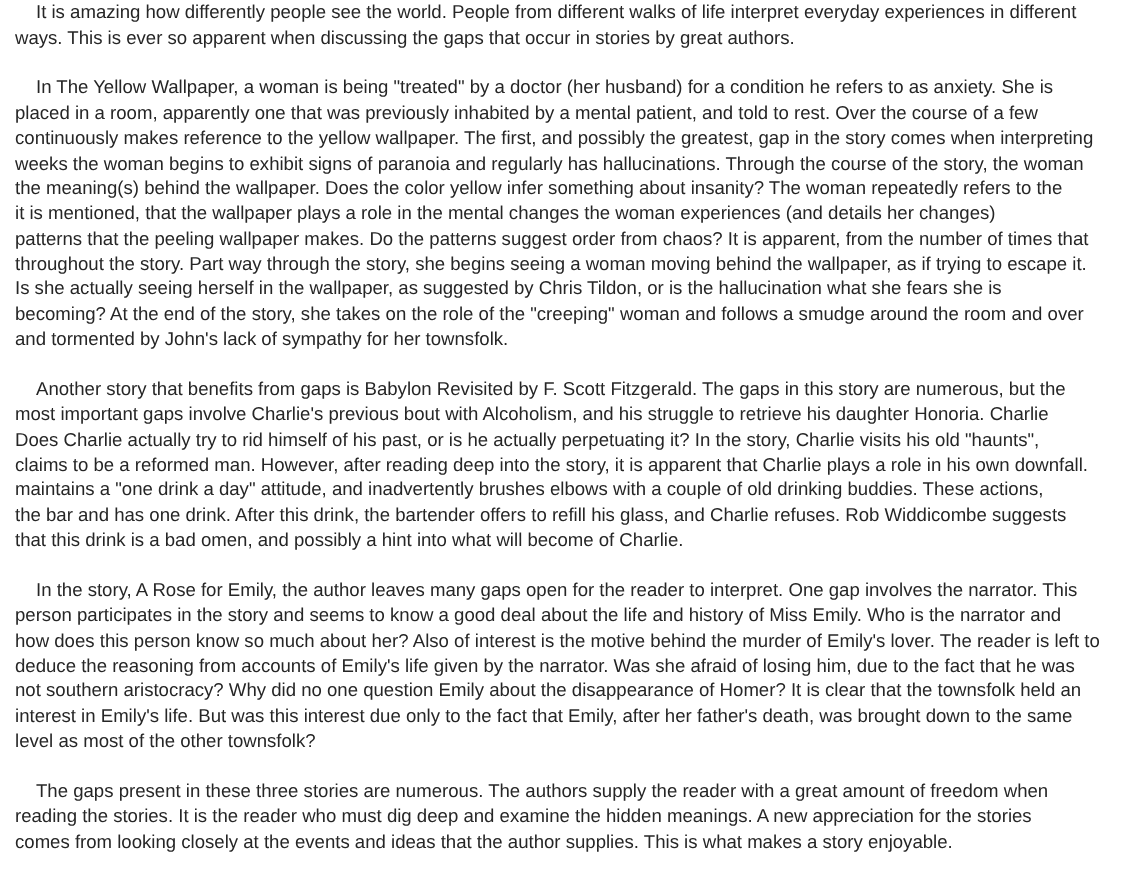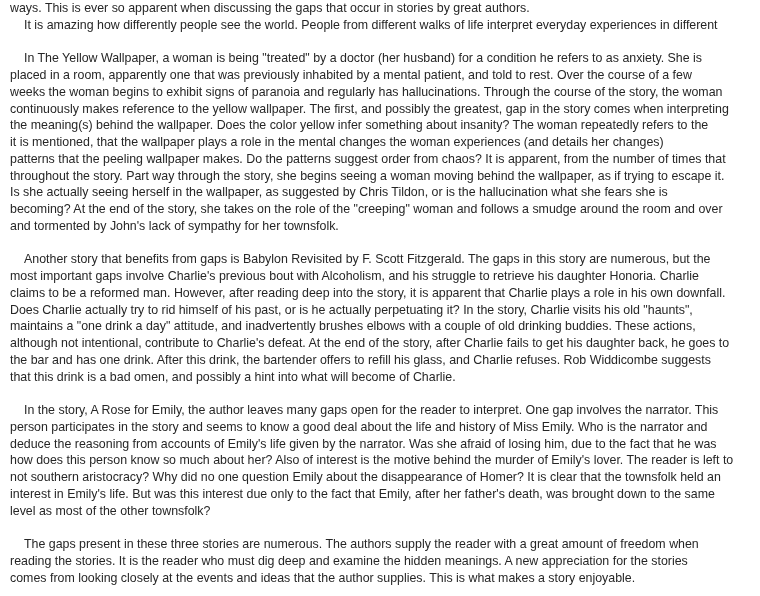--- a/index.html
+++ b/index.html
@@ -38,54 +38,53 @@
   .para.lines {
     text-indent: 0;
   }
 </style>
 </head>
 <body>
 
 <div class="page">
 
   <div class="para lines">
+    <span class="line first">It is amazing how differently people see the world. People from different walks of life interpret everyday experiences in different</span>
     <span class="line">ways. This is ever so apparent when discussing the gaps that occur in stories by great authors.</span>
-    <span class="line first">It is amazing how differently people see the world. People from different walks of life interpret everyday experiences in different</span>
   </div>
 
   <div class="para lines">
     <span class="line first">In The Yellow Wallpaper, a woman is being "treated" by a doctor (her husband) for a condition he refers to as anxiety. She is</span>
     <span class="line">placed in a room, apparently one that was previously inhabited by a mental patient, and told to rest. Over the course of a few</span>
+    <span class="line">continuously makes reference to the yellow wallpaper. The first, and possibly the greatest, gap in the story comes when interpreting</span>
     <span class="line">weeks the woman begins to exhibit signs of paranoia and regularly has hallucinations. Through the course of the story, the woman</span>
-    <span class="line">continuously makes reference to the yellow wallpaper. The first, and possibly the greatest, gap in the story comes when interpreting</span>
     <span class="line">the meaning(s) behind the wallpaper. Does the color yellow infer something about insanity? The woman repeatedly refers to the</span>
     <span class="line">it is mentioned, that the wallpaper plays a role in the mental changes the woman experiences (and details her changes)</span>
     <span class="line">patterns that the peeling wallpaper makes. Do the patterns suggest order from chaos? It is apparent, from the number of times that</span>
     <span class="line">throughout the story. Part way through the story, she begins seeing a woman moving behind the wallpaper, as if trying to escape it.</span>
     <span class="line">Is she actually seeing herself in the wallpaper, as suggested by Chris Tildon, or is the hallucination what she fears she is</span>
     <span class="line">becoming? At the end of the story, she takes on the role of the "creeping" woman and follows a smudge around the room and over</span>
     <span class="line">and tormented by John's lack of sympathy for her townsfolk.</span>
   </div>
 
   <div class="para lines">
     <span class="line first">Another story that benefits from gaps is Babylon Revisited by F. Scott Fitzgerald. The gaps in this story are numerous, but the</span>
     <span class="line">most important gaps involve Charlie's previous bout with Alcoholism, and his struggle to retrieve his daughter Honoria. Charlie</span>
+    <span class="line">Does Charlie actually try to rid himself of his past, or is he actually perpetuating it? In the story, Charlie visits his old "haunts",</span>
     <span class="line">claims to be a reformed man. However, after reading deep into the story, it is apparent that Charlie plays a role in his own downfall.</span>
-    <span class="line">Does Charlie actually try to rid himself of his past, or is he actually perpetuating it? In the story, Charlie visits his old "haunts",</span>
     <span class="line">maintains a "one drink a day" attitude, and inadvertently brushes elbows with a couple of old drinking buddies. These actions,</span>
-    <span class="line">although not intentional, contribute to Charlie's defeat. At the end of the story, after Charlie fails to get his daughter back, he goes to</span>
     <span class="line">the bar and has one drink. After this drink, the bartender offers to refill his glass, and Charlie refuses. Rob Widdicombe suggests</span>
     <span class="line">that this drink is a bad omen, and possibly a hint into what will become of Charlie.</span>
   </div>
 
   <div class="para lines">
     <span class="line first">In the story, A Rose for Emily, the author leaves many gaps open for the reader to interpret. One gap involves the narrator. This</span>
     <span class="line">person participates in the story and seems to know a good deal about the life and history of Miss Emily. Who is the narrator and</span>
+    <span class="line">how does this person know so much about her? Also of interest is the motive behind the murder of Emily's lover. The reader is left to</span>
     <span class="line">deduce the reasoning from accounts of Emily's life given by the narrator. Was she afraid of losing him, due to the fact that he was</span>
-    <span class="line">how does this person know so much about her? Also of interest is the motive behind the murder of Emily's lover. The reader is left to</span>
     <span class="line">not southern aristocracy? Why did no one question Emily about the disappearance of Homer? It is clear that the townsfolk held an</span>
     <span class="line">interest in Emily's life. But was this interest due only to the fact that Emily, after her father's death, was brought down to the same</span>
     <span class="line">level as most of the other townsfolk?</span>
   </div>
 
   <div class="para lines">
     <span class="line first">The gaps present in these three stories are numerous. The authors supply the reader with a great amount of freedom when</span>
     <span class="line">reading the stories. It is the reader who must dig deep and examine the hidden meanings. A new appreciation for the stories</span>
     <span class="line">comes from looking closely at the events and ideas that the author supplies. This is what makes a story enjoyable.</span>
   </div>

